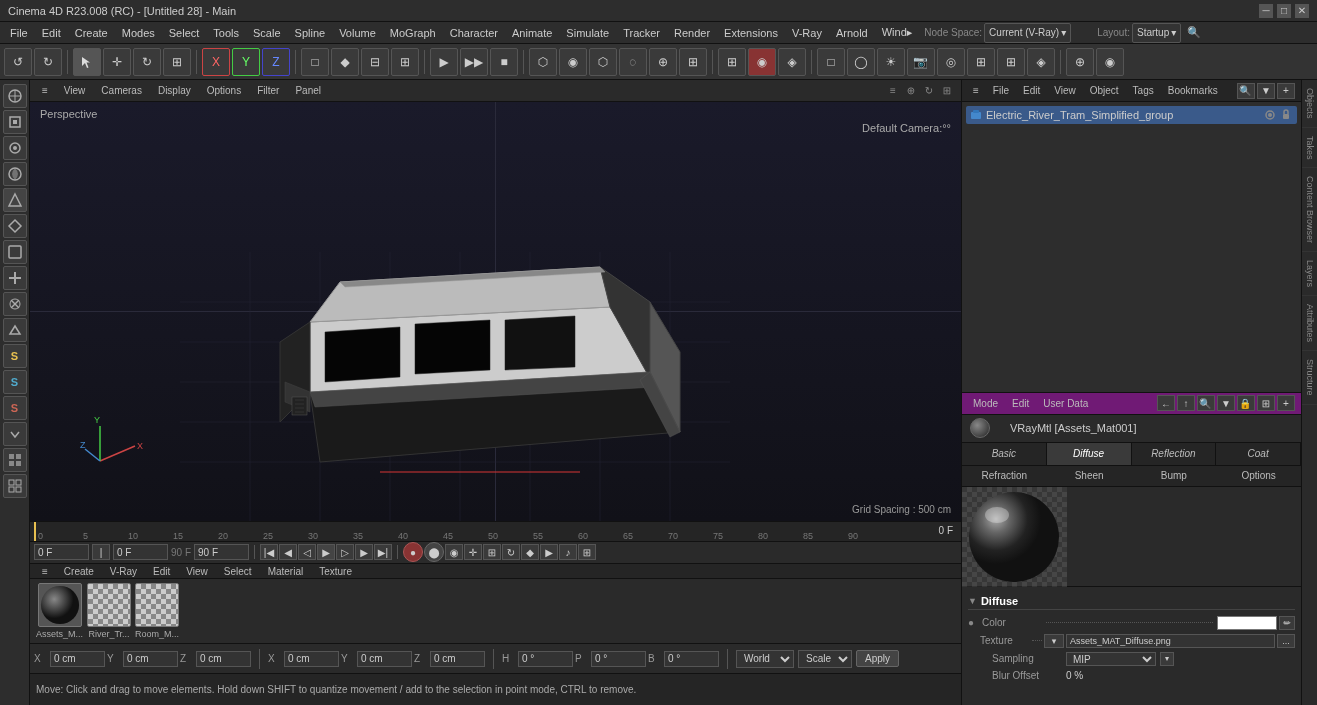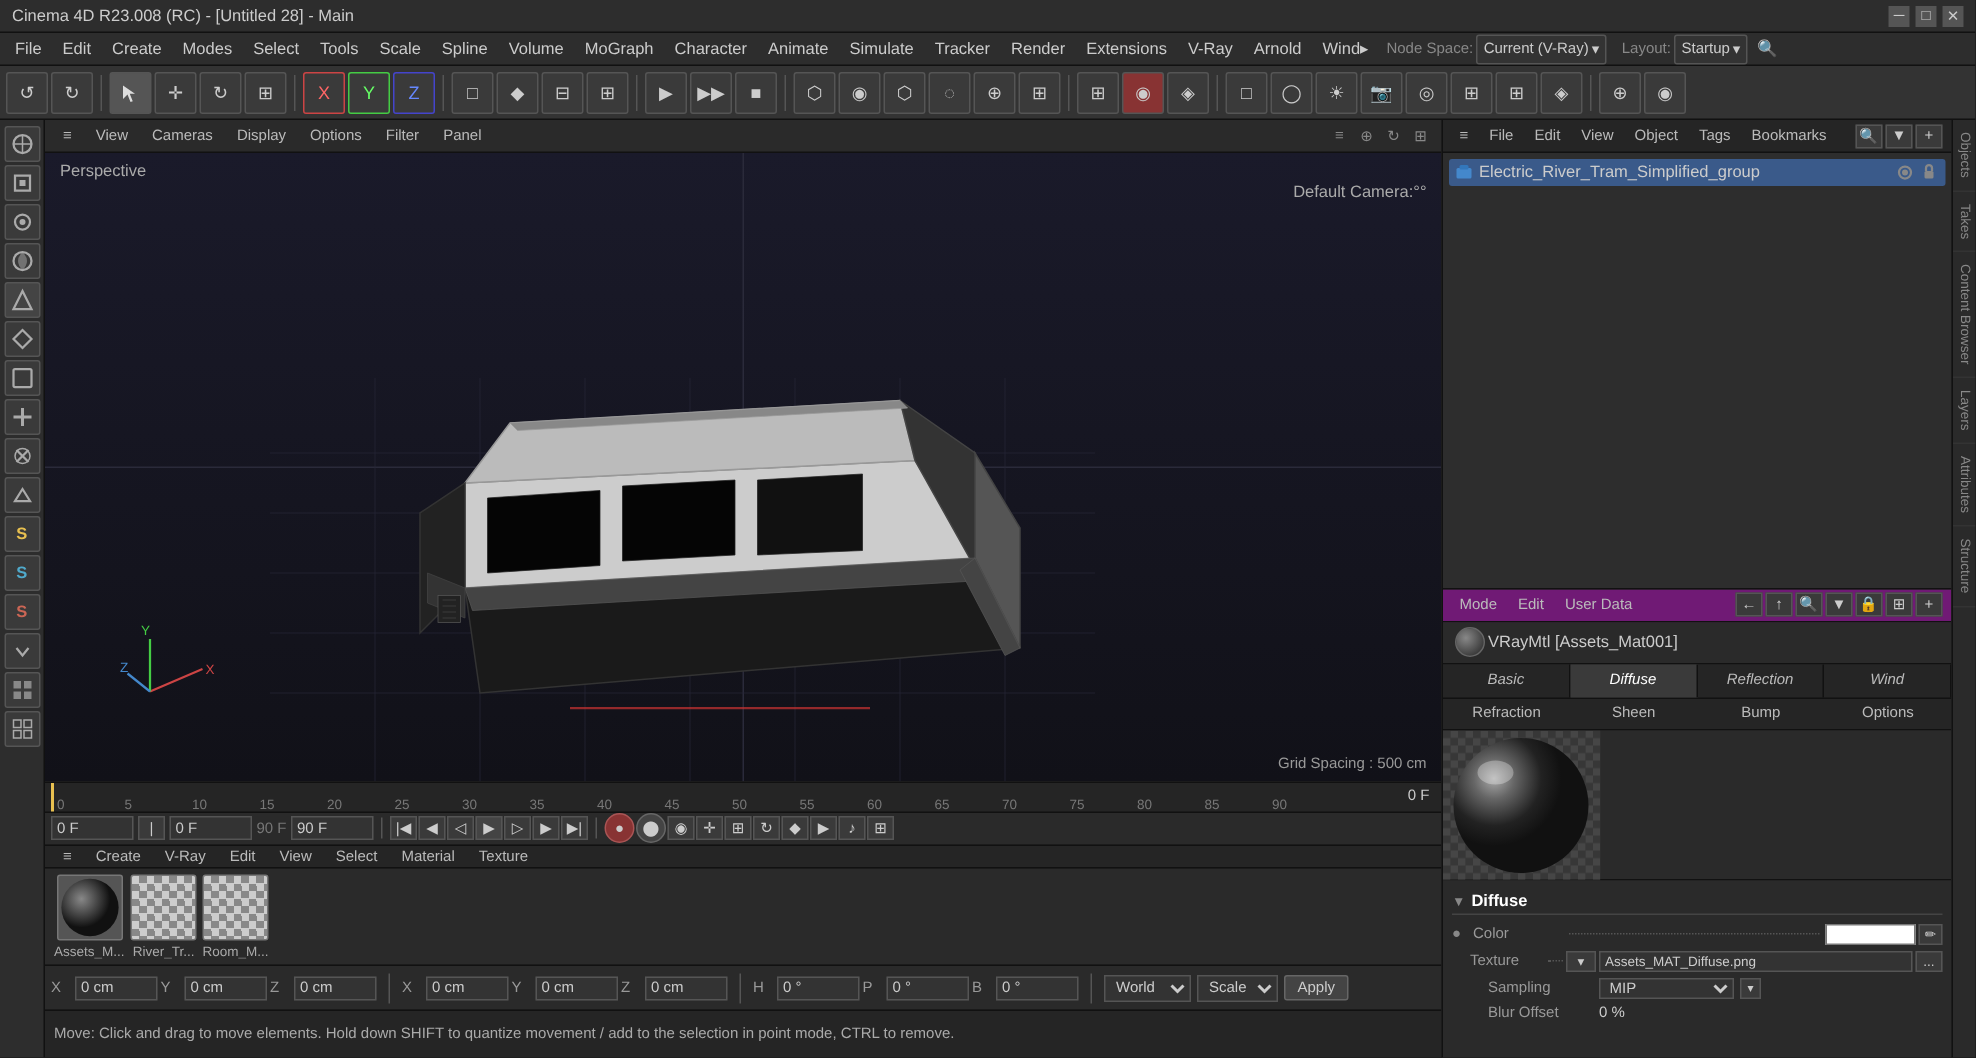--- a/index.html
+++ b/index.html
@@ -362,21 +362,21 @@
       font-size: 10px;
       color: #bbb;
       cursor: pointer;
     }
     #mat-editor-title {
       height: 28px;
       background: #2a2a2a;
       display: flex;
       align-items: center;
       padding: 0 8px;
-      gap: 2px;
+      gap: 20px;
       border-bottom: 1px solid #111;
     }
     .mat-preview-thumb {
       width: 20px;
       height: 20px;
       border-radius: 50%;
       background: radial-gradient(circle at 35% 35%, #888, #222);
       border: 1px solid #666;
     }
     #mat-tabs {
@@ -646,21 +646,21 @@
   <span class="menu-item">Render</span>
   <span class="menu-item">Extensions</span>
   <span class="menu-item">V-Ray</span>
   <span class="menu-item">Arnold</span>
   <span class="menu-item">Wind▸</span>
   <span style="margin-left:4px;color:#888;font-size:10px;">Node Space:</span>
   <div class="ns-selector">
     <span>Current (V-Ray)</span>
     <span>▾</span>
   </div>
-  <span style="margin-left:8px;color:#888;font-size:10px;">Layout:</span>
+  <span style="margin-left:24px;color:#888;font-size:10px;">Layout:</span>
   <div class="layout-selector">
     <span>Startup</span>
     <span>▾</span>
   </div>
   <span style="margin-left:4px;cursor:pointer;">🔍</span>
 </div>
 
 <div id="toolbar">
   <button class="tb-btn">↺</button>
   <button class="tb-btn">↻</button>
@@ -1103,21 +1103,21 @@
 
         <div id="mat-editor-title">
           <div class="mat-preview-thumb"></div>
           <span style="font-size:11px;color:#ccc;">VRayMtl [Assets_Mat001]</span>
         </div>
 
         <div id="mat-tabs">
           <div class="mat-tab">Basic</div>
           <div class="mat-tab active">Diffuse</div>
           <div class="mat-tab">Reflection</div>
-          <div class="mat-tab">Wind</div>
+          <div class="mat-tab">Coat</div>
         </div>
         <div id="mat-sub-tabs">
           <div class="mat-sub-tab">Refraction</div>
           <div class="mat-sub-tab">Sheen</div>
           <div class="mat-sub-tab">Bump</div>
           <div class="mat-sub-tab">Options</div>
         </div>
 
 
         <div id="mat-preview-section">

